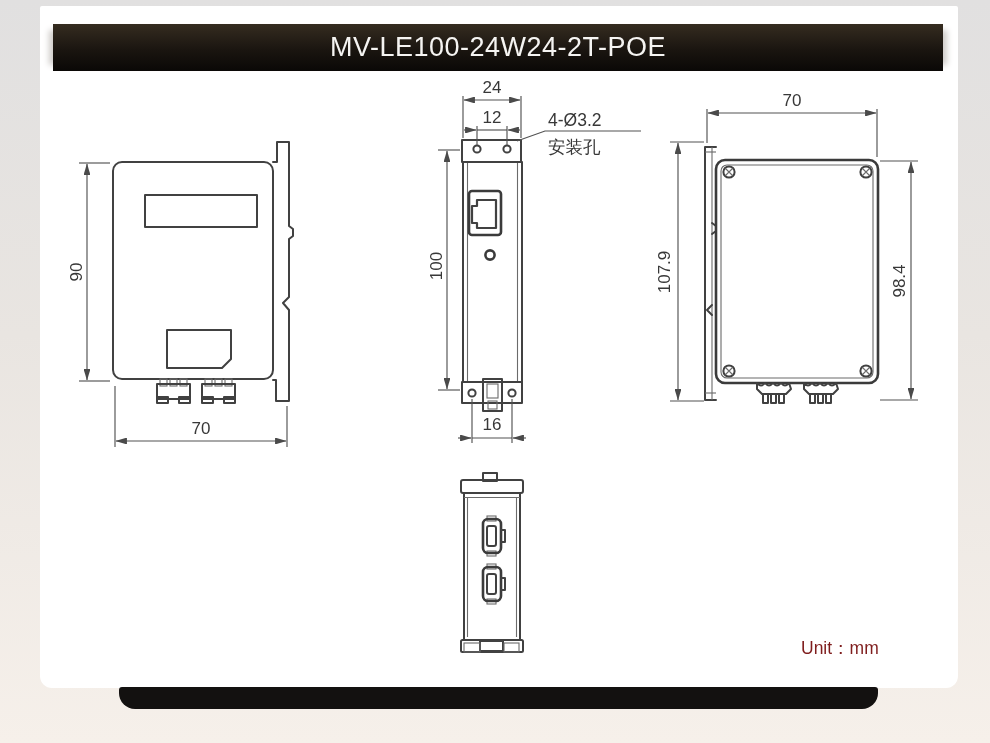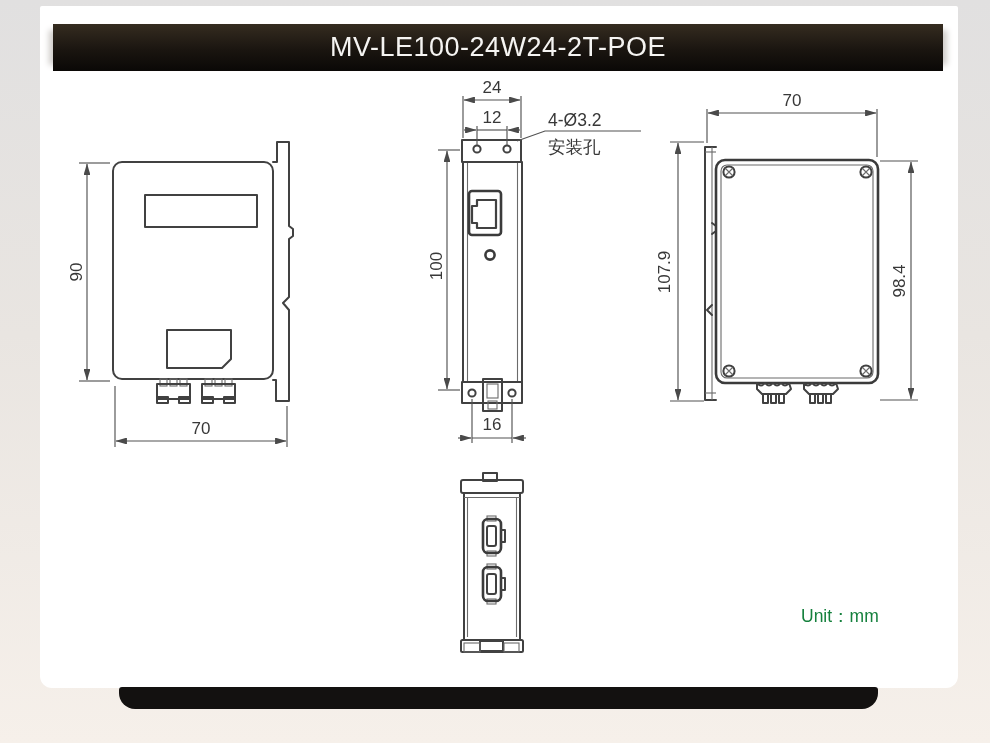--- a/index.html
+++ b/index.html
@@ -20,21 +20,21 @@
     margin-top:17px;
   }
   .titlebar .title{
     color:#f5f4f2;font-size:27px;font-weight:500;letter-spacing:0.5px;
   }
   .accentbar{
     position:absolute;left:119px;top:687px;width:759px;height:22px;
     background:#131110;border-radius:3px 3px 16px 16px;
   }
   .unit{
-    position:absolute;left:801px;top:604px;font-size:17.5px;color:#15803d;
+    position:absolute;left:801px;top:636px;font-size:17.5px;color:#7f1d1d;
   }
   svg{position:absolute;left:40px;top:6px;}
   .outline{fill:none;stroke:#414141;stroke-width:2;stroke-linejoin:round;stroke-linecap:round;}
   .outline-thick{fill:none;stroke:#3b3b3b;stroke-width:2.6;stroke-linejoin:round;}
   .outline-thin{fill:none;stroke:#6b6b6b;stroke-width:1.1;}
   .dimline{fill:none;stroke:#525252;stroke-width:1.15;}
   .dimtext{font-family:"Liberation Sans",sans-serif;font-size:17px;fill:#383838;}
   .callout{font-family:"Liberation Sans",sans-serif;font-size:17.5px;fill:#383838;}
 </style>
 </head>

